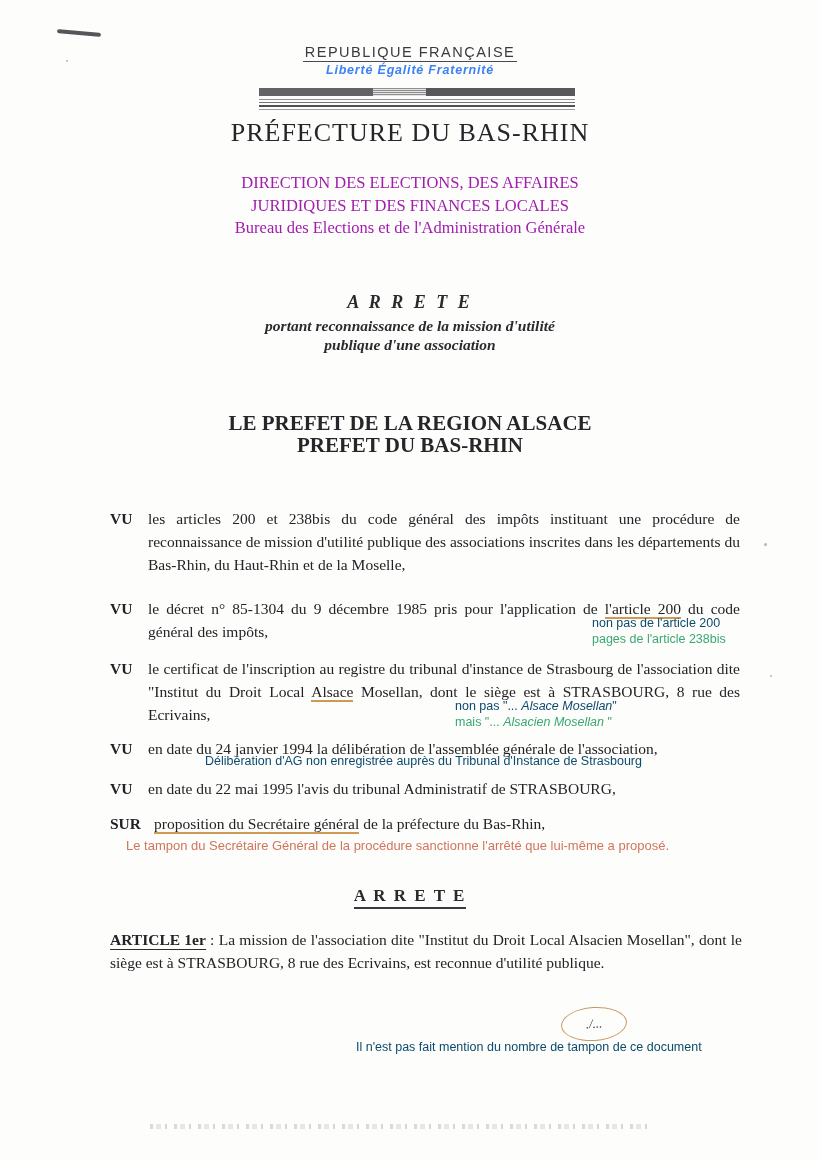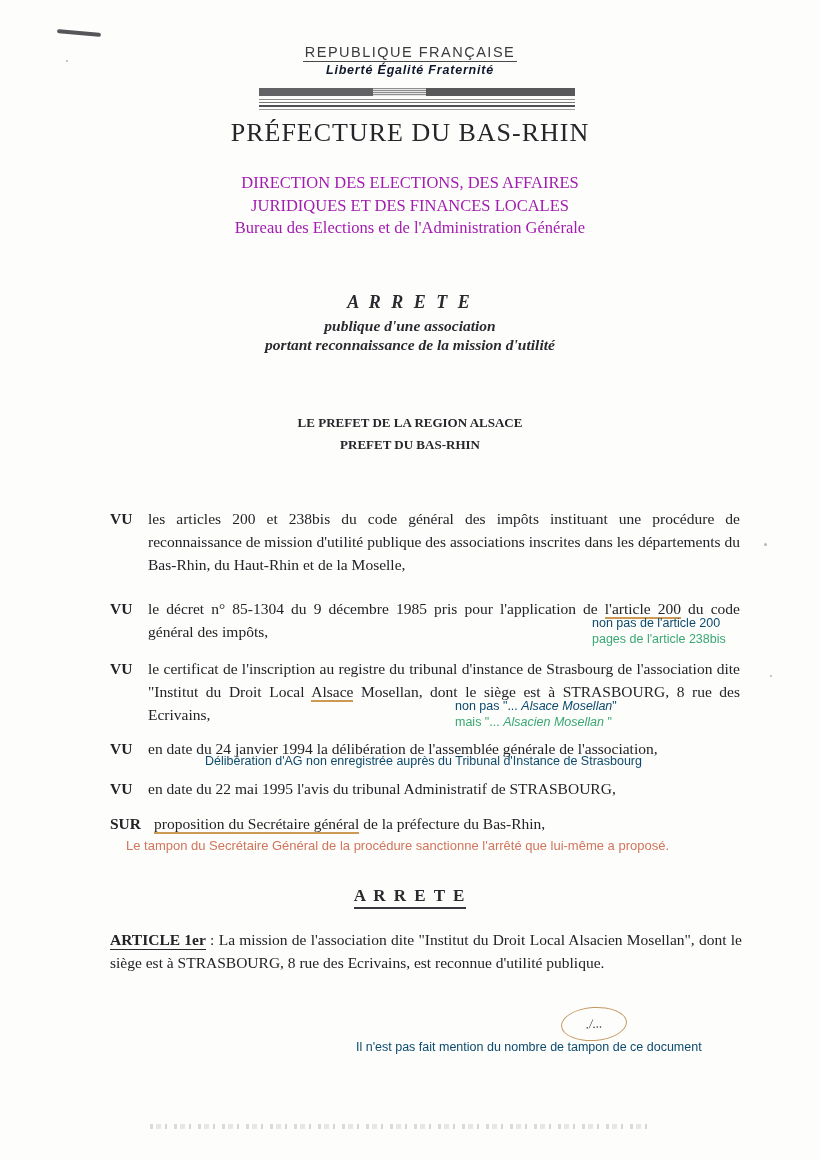--- a/index.html
+++ b/index.html
@@ -17,41 +17,41 @@
       rgba(110,110,115,.45) 0 3px,transparent 3px 6px,
       rgba(110,110,115,.28) 6px 11px,transparent 11px 15px,
       rgba(110,110,115,.5) 15px 17px,transparent 17px 24px);
     filter:blur(.6px);}
   
   .republic{position:absolute;top:44px;left:0;right:0;text-align:center;
     font-family:"Liberation Sans",sans-serif;font-size:14.5px;letter-spacing:1.5px;color:#3b3b3f;}
   .republic span{border-bottom:1.5px solid #4a4a4e;padding:0 2px 1px;}
   .motto{position:absolute;top:63px;left:0;right:0;text-align:center;
     font-family:"Liberation Sans",sans-serif;font-style:italic;font-weight:600;
-    font-size:12.5px;letter-spacing:.8px;color:#0f172a;}
+    font-size:12.5px;letter-spacing:.8px;color:#3b82f6;}
   .logo-bar{position:absolute;left:259px;top:88px;width:316px;}
   .logo-bar .thick{display:flex;height:8px;}
   .logo-bar .seg1{flex:0 0 36%;background:#636366;}
   .logo-bar .seg2{flex:0 0 17%;background:repeating-linear-gradient(to bottom,#8e8e90 0 1px,#e4e4e2 1px 2px);}
   .logo-bar .seg3{flex:1;background:#58585b;}
   .logo-bar .l1{margin-top:3px;height:1px;background:#8e8e90;}
   .logo-bar .l2{margin-top:2px;height:1px;background:#77777a;}
   .logo-bar .l3{margin-top:2px;height:2px;background:#504f53;}
   .logo-bar .l4{margin-top:2px;height:1px;background:#9d9d9f;}
   .prefecture{position:absolute;top:118px;left:0;right:0;text-align:center;
     font-size:26px;letter-spacing:1px;color:#26262a;}
   .direction{position:absolute;top:172px;left:0;right:0;text-align:center;
     font-size:16.5px;line-height:22.5px;color:#a21caf;}
   
   .decree-title{position:absolute;top:292px;left:0;right:0;text-align:center;
     font-style:italic;font-weight:bold;color:#2b2b2f;}
   .decree-title .heading{font-size:18px;letter-spacing:3px;margin-bottom:3px;}
   .decree-title .sub{font-size:15.5px;line-height:19px;}
   .issuer{position:absolute;top:412px;left:0;right:0;text-align:center;
-    font-weight:bold;font-size:13px;line-height:22px;color:#26262a;}
+    font-weight:bold;font-size:21px;line-height:22px;color:#26262a;}
   
   .recital{position:absolute;left:110px;width:630px;display:flex;
     font-size:15.5px;line-height:23px;color:#232327;}
   .recital .rlabel{flex:0 0 38px;font-weight:bold;}
   .recital .rbody{flex:1;text-align:justify;}
   .hand-underline{border-bottom:2px solid rgba(198,143,66,.9);padding-bottom:0;}
   .note{position:absolute;font-family:"Liberation Sans",sans-serif;
     font-size:12.5px;line-height:15.5px;}
   .orange{color:#0c4a6e;}
   .green{color:#3aa872;}
@@ -98,22 +98,22 @@
   <div class="prefecture">PRÉFECTURE DU BAS-RHIN</div>
 
   <div class="direction">
     <div>DIRECTION DES ELECTIONS, DES AFFAIRES</div>
     <div>JURIDIQUES ET DES FINANCES LOCALES</div>
     <div>Bureau des Elections et de l'Administration Générale</div>
   </div>
 
   <div class="decree-title">
     <div class="heading">A R R E T E</div>
+    <div class="sub">portant reconnaissance de la mission d'utilité</div>
     <div class="sub">publique d'une association</div>
-    <div class="sub">portant reconnaissance de la mission d'utilité</div>
   </div>
 
   <div class="issuer">
     <div>LE PREFET DE LA REGION ALSACE</div>
     <div>PREFET DU BAS-RHIN</div>
   </div>
 
   <div class="recital" style="top:507px;">
     <span class="rlabel">VU</span>
     <span class="rbody">les articles 200 et 238bis du code général des impôts instituant une procédure de reconnaissance de mission d'utilité publique des associations inscrites dans les départements du Bas-Rhin, du Haut-Rhin et de la Moselle,</span>

